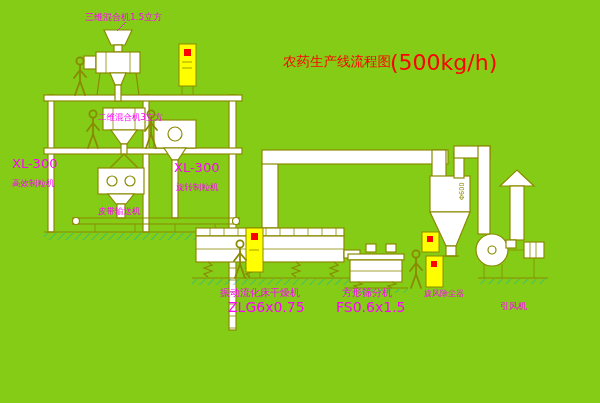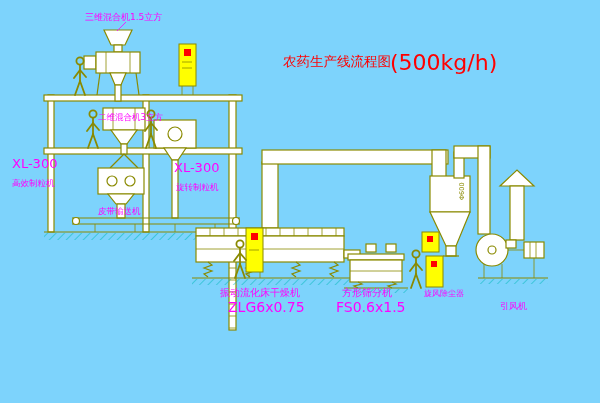--- a/index.html
+++ b/index.html
@@ -1,16 +1,16 @@
 <!DOCTYPE html>
 <html style="--line: #8a8a00; --label: #ff00ff; --title: #ff0000; --panel: #ffff00; --hatch: #00b7b7;"><head>
 <meta charset="utf-8">
 <style>
   html,body{margin:0;padding:0;background:#ffffff;}
-  .stage{position:relative;width:600px;height:403px;background:#7dd3fc;overflow:hidden;
+  .stage{position:relative;width:600px;height:403px;background:#84cc16;overflow:hidden;
          font-family:"DejaVu Sans",sans-serif;}
   .stage svg{position:absolute;left:0;top:0;}
   .ol   {stroke:var(--line);fill:none;stroke-width:1.2;}
   .olw  {stroke:var(--line);fill:#ffffff;stroke-width:1.2;}
   .olthin{stroke:var(--line);fill:none;stroke-width:0.8;}
   .panel{fill:var(--panel);stroke:var(--line);stroke-width:1;}
   .dot  {fill:var(--title);stroke:none;}
   .hatchline{stroke:var(--hatch);stroke-width:1;}
   .person{stroke:var(--line);stroke-width:1.8;fill:none;stroke-linecap:round;}
   .leader{stroke:var(--label);stroke-width:0.8;}

